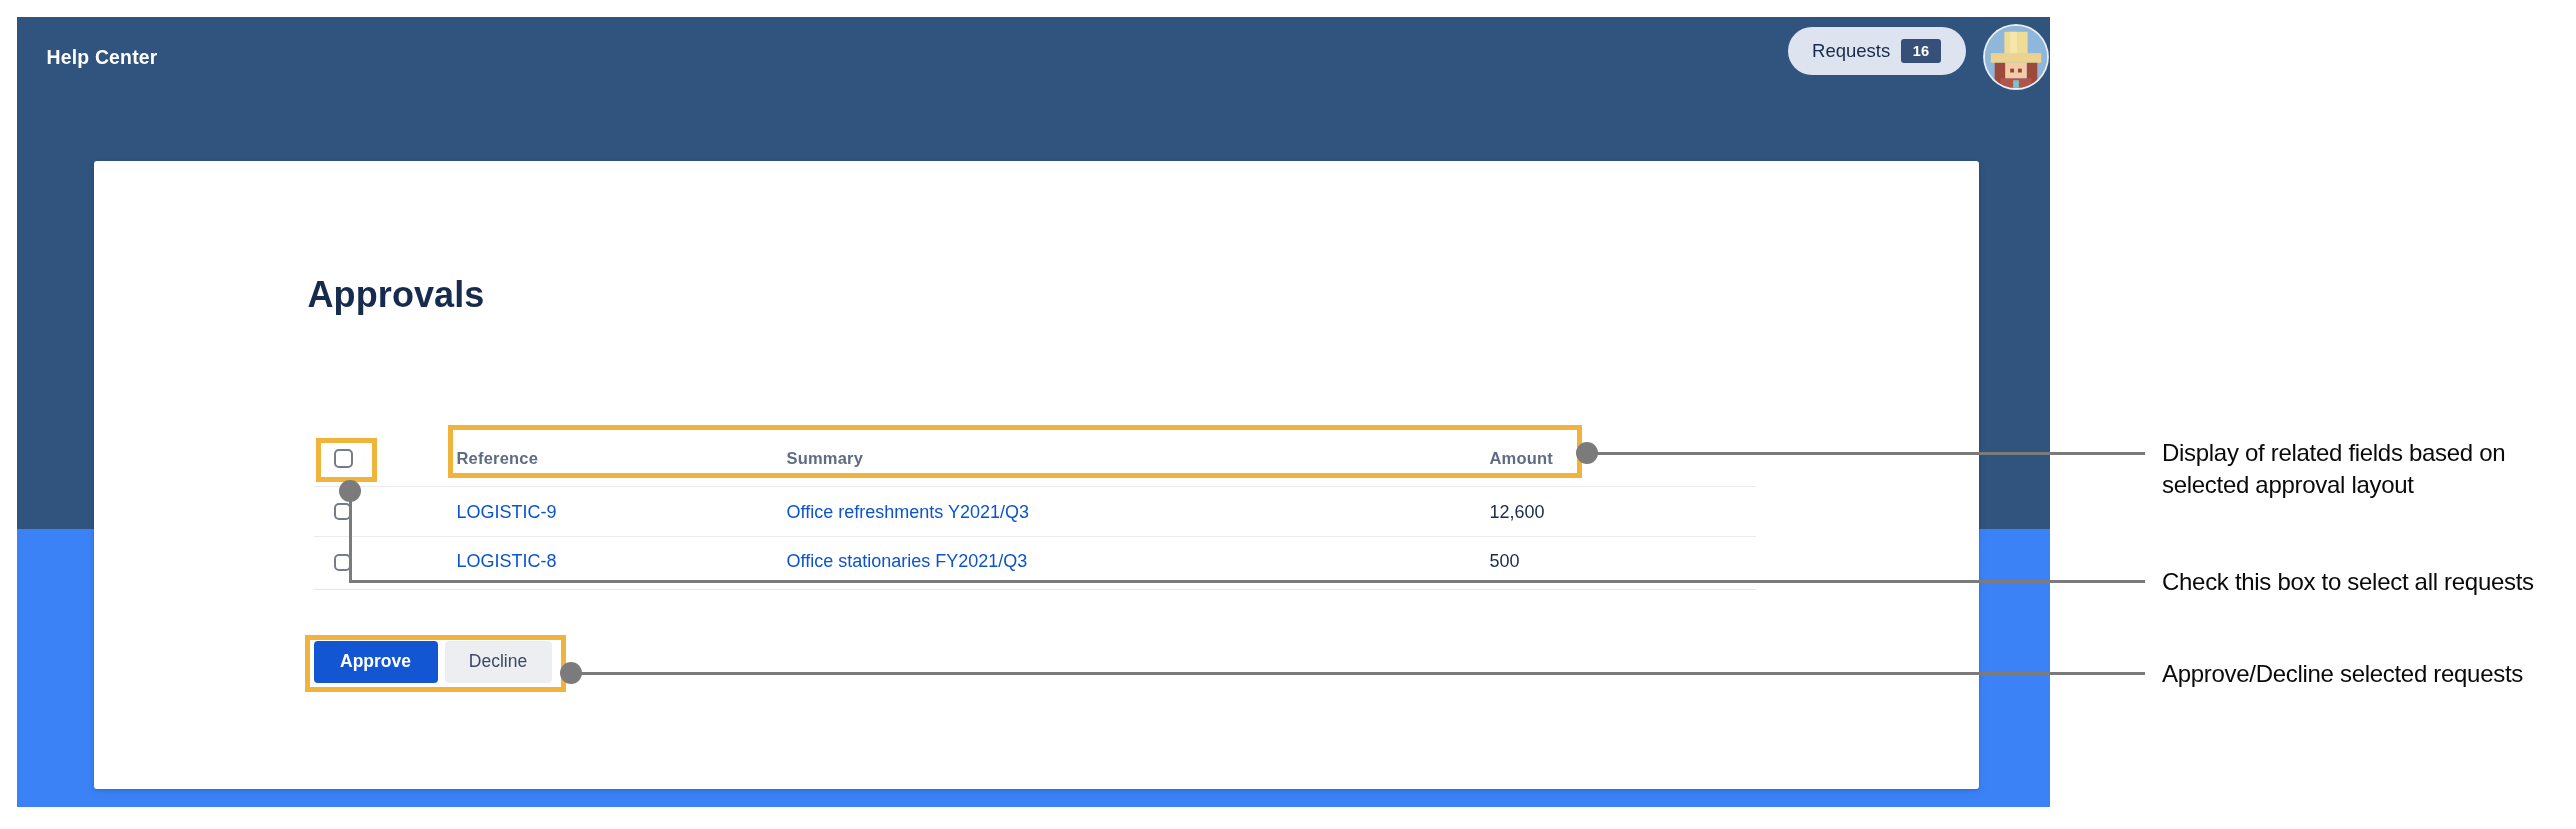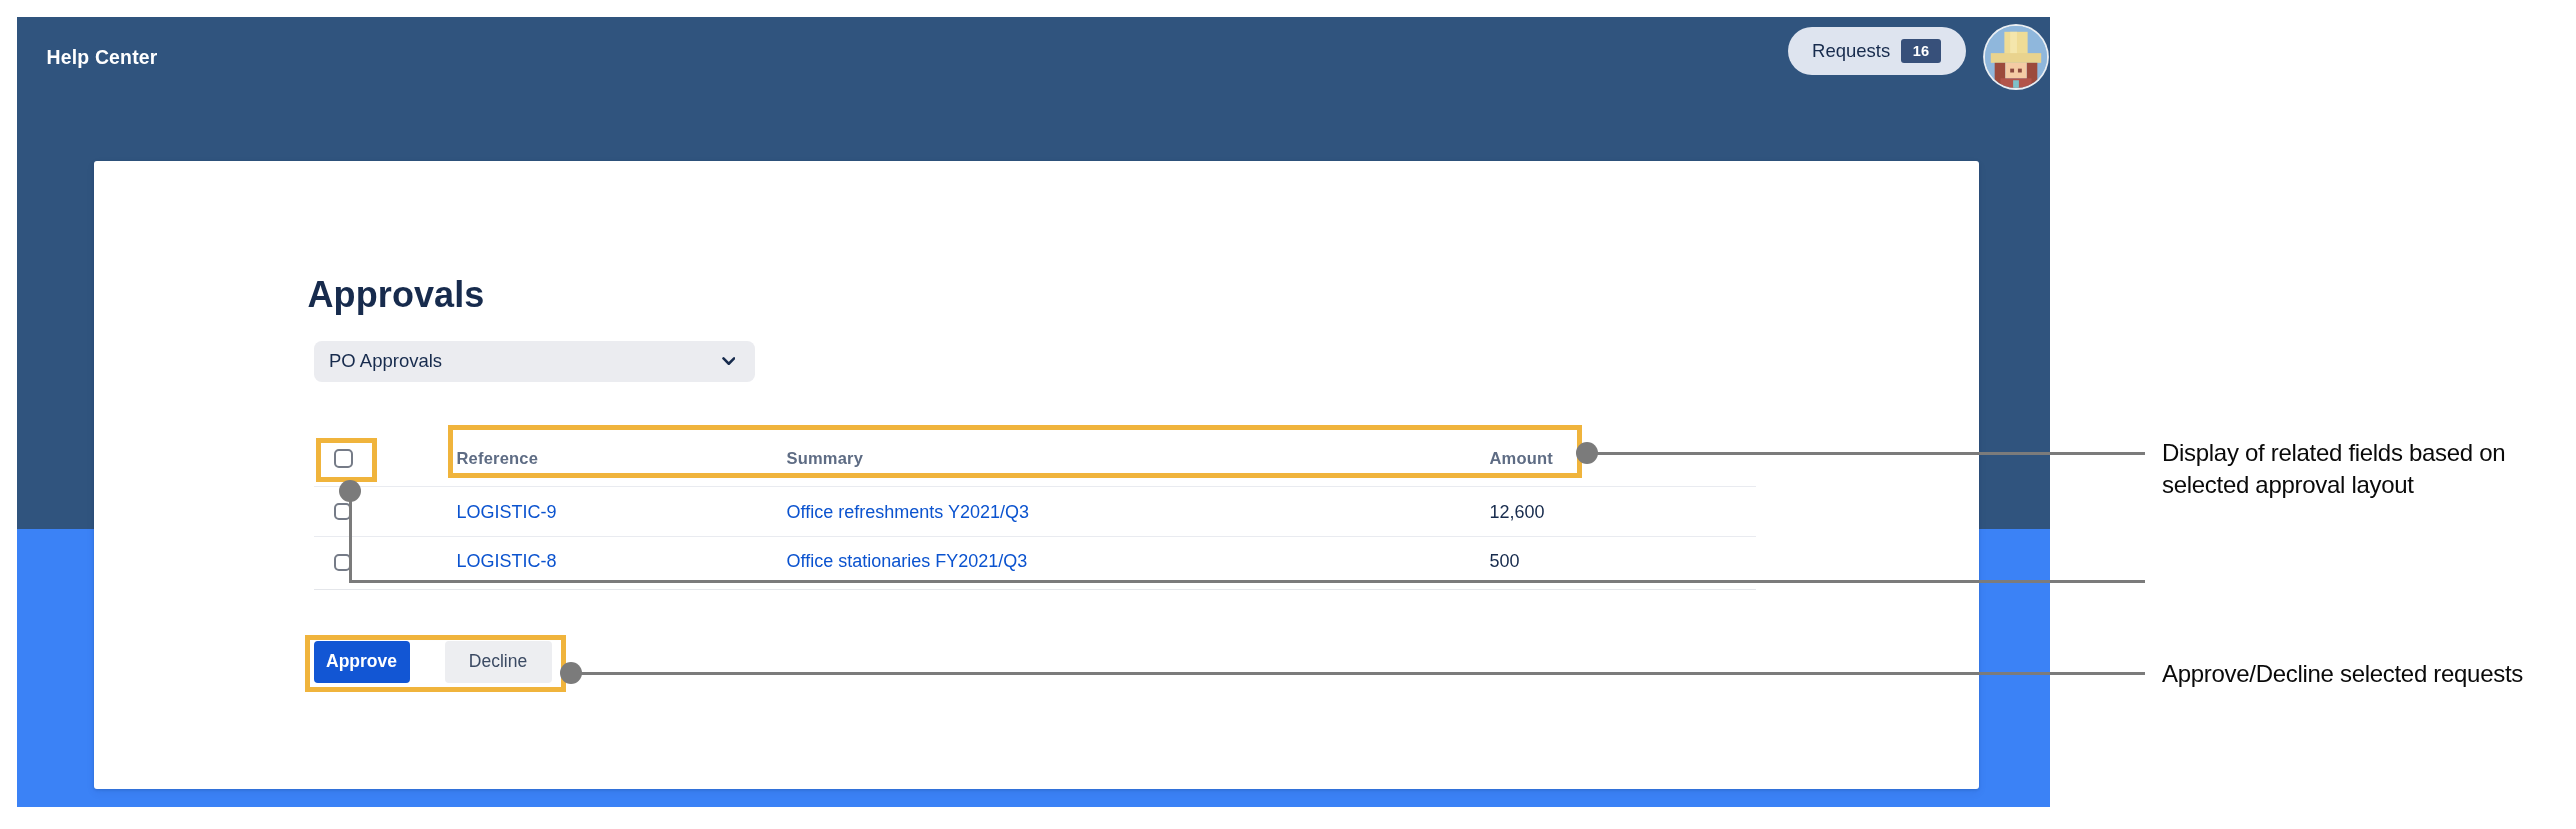--- a/index.html
+++ b/index.html
@@ -48,21 +48,21 @@
   .cell{font-size:18px;color:#172B4D;}
   .link{color:#0B53CF;cursor:pointer;text-decoration:none;}
   .checkbox{
     width:17.5px;height:17.5px;border:2.4px solid #757B87;border-radius:4.9px;background:#ffffff;
     box-sizing:border-box;cursor:pointer;
   }
   .btn{
     top:480px;height:42px;border-radius:3.9px;display:flex;align-items:center;justify-content:center;
     font-size:17.5px;cursor:pointer;box-sizing:border-box;
   }
-  .btn-approve{left:220px;width:96px;background:#1256D4;color:#ffffff;font-weight:700;}
+  .btn-approve{left:220px;width:124px;background:#1256D4;color:#ffffff;font-weight:700;}
   .btn-decline{left:351px;width:107px;background:#EDEEF1;color:#3B4A63;font-weight:400;}
 
   
   .hl{border:5.8px solid #F0B43C;box-sizing:border-box;pointer-events:none;}
 
   
   .conn{background:#7B7B7B;pointer-events:none;}
   .dot{width:22.3px;height:22.3px;border-radius:50%;background:#7B7B7B;pointer-events:none;}
 
   
@@ -100,26 +100,20 @@
           <rect x="16" y="54" width="32" height="10" fill="#B2544A"></rect>
           <rect x="29" y="56" width="6" height="8" fill="#7FC0C9"></rect>
         </svg>
       </div>
     </div>
 
     <div class="abs card">
 
       <h1 class="abs page-heading" style="margin:0;">Approvals</h1>
 
-      <div class="abs dropdown">
-        <span>PO Approvals</span>
-        <svg class="chev" viewBox="0 0 14 9">
-          <path d="M1.5 1.5 L7 7 L12.5 1.5" fill="none" stroke="#172B4D" stroke-width="2.6" stroke-linecap="round" stroke-linejoin="round"></path>
-        </svg>
-      </div>
 
       <div class="abs checkbox" style="left:240px;top:288px;width:19.4px;height:19.4px;"></div>
       <span class="abs col-head" style="left:363px;">Reference</span>
       <span class="abs col-head" style="left:693px;">Summary</span>
       <span class="abs col-head" style="left:1396px;">Amount</span>
 
       <div class="abs divider" style="top:325px;"></div>
 
       <div>
         <div class="abs checkbox" style="left:240px;top:342px;"></div>
@@ -156,17 +150,18 @@
   <div class="abs conn" style="left:349px;top:580px;width:1796px;height:2.9px;"></div>
 
   <div class="abs dot" style="left:560px;top:662px;"></div>
   <div class="abs conn" style="left:571px;top:672px;width:1574px;height:2.9px;"></div>
 
   <div class="abs note" style="left:2162px;top:437px;">
     <div>Display of related fields based on</div>
     <div>selected approval layout</div>
   </div>
 
+  <div class="abs note" style="left:2162px;top:566px;">Check this box to select all requests</div>
 
   <div class="abs note" style="left:2162px;top:658px;">Approve/Decline selected requests</div>
 
 </div>
 
 
 </body></html>

